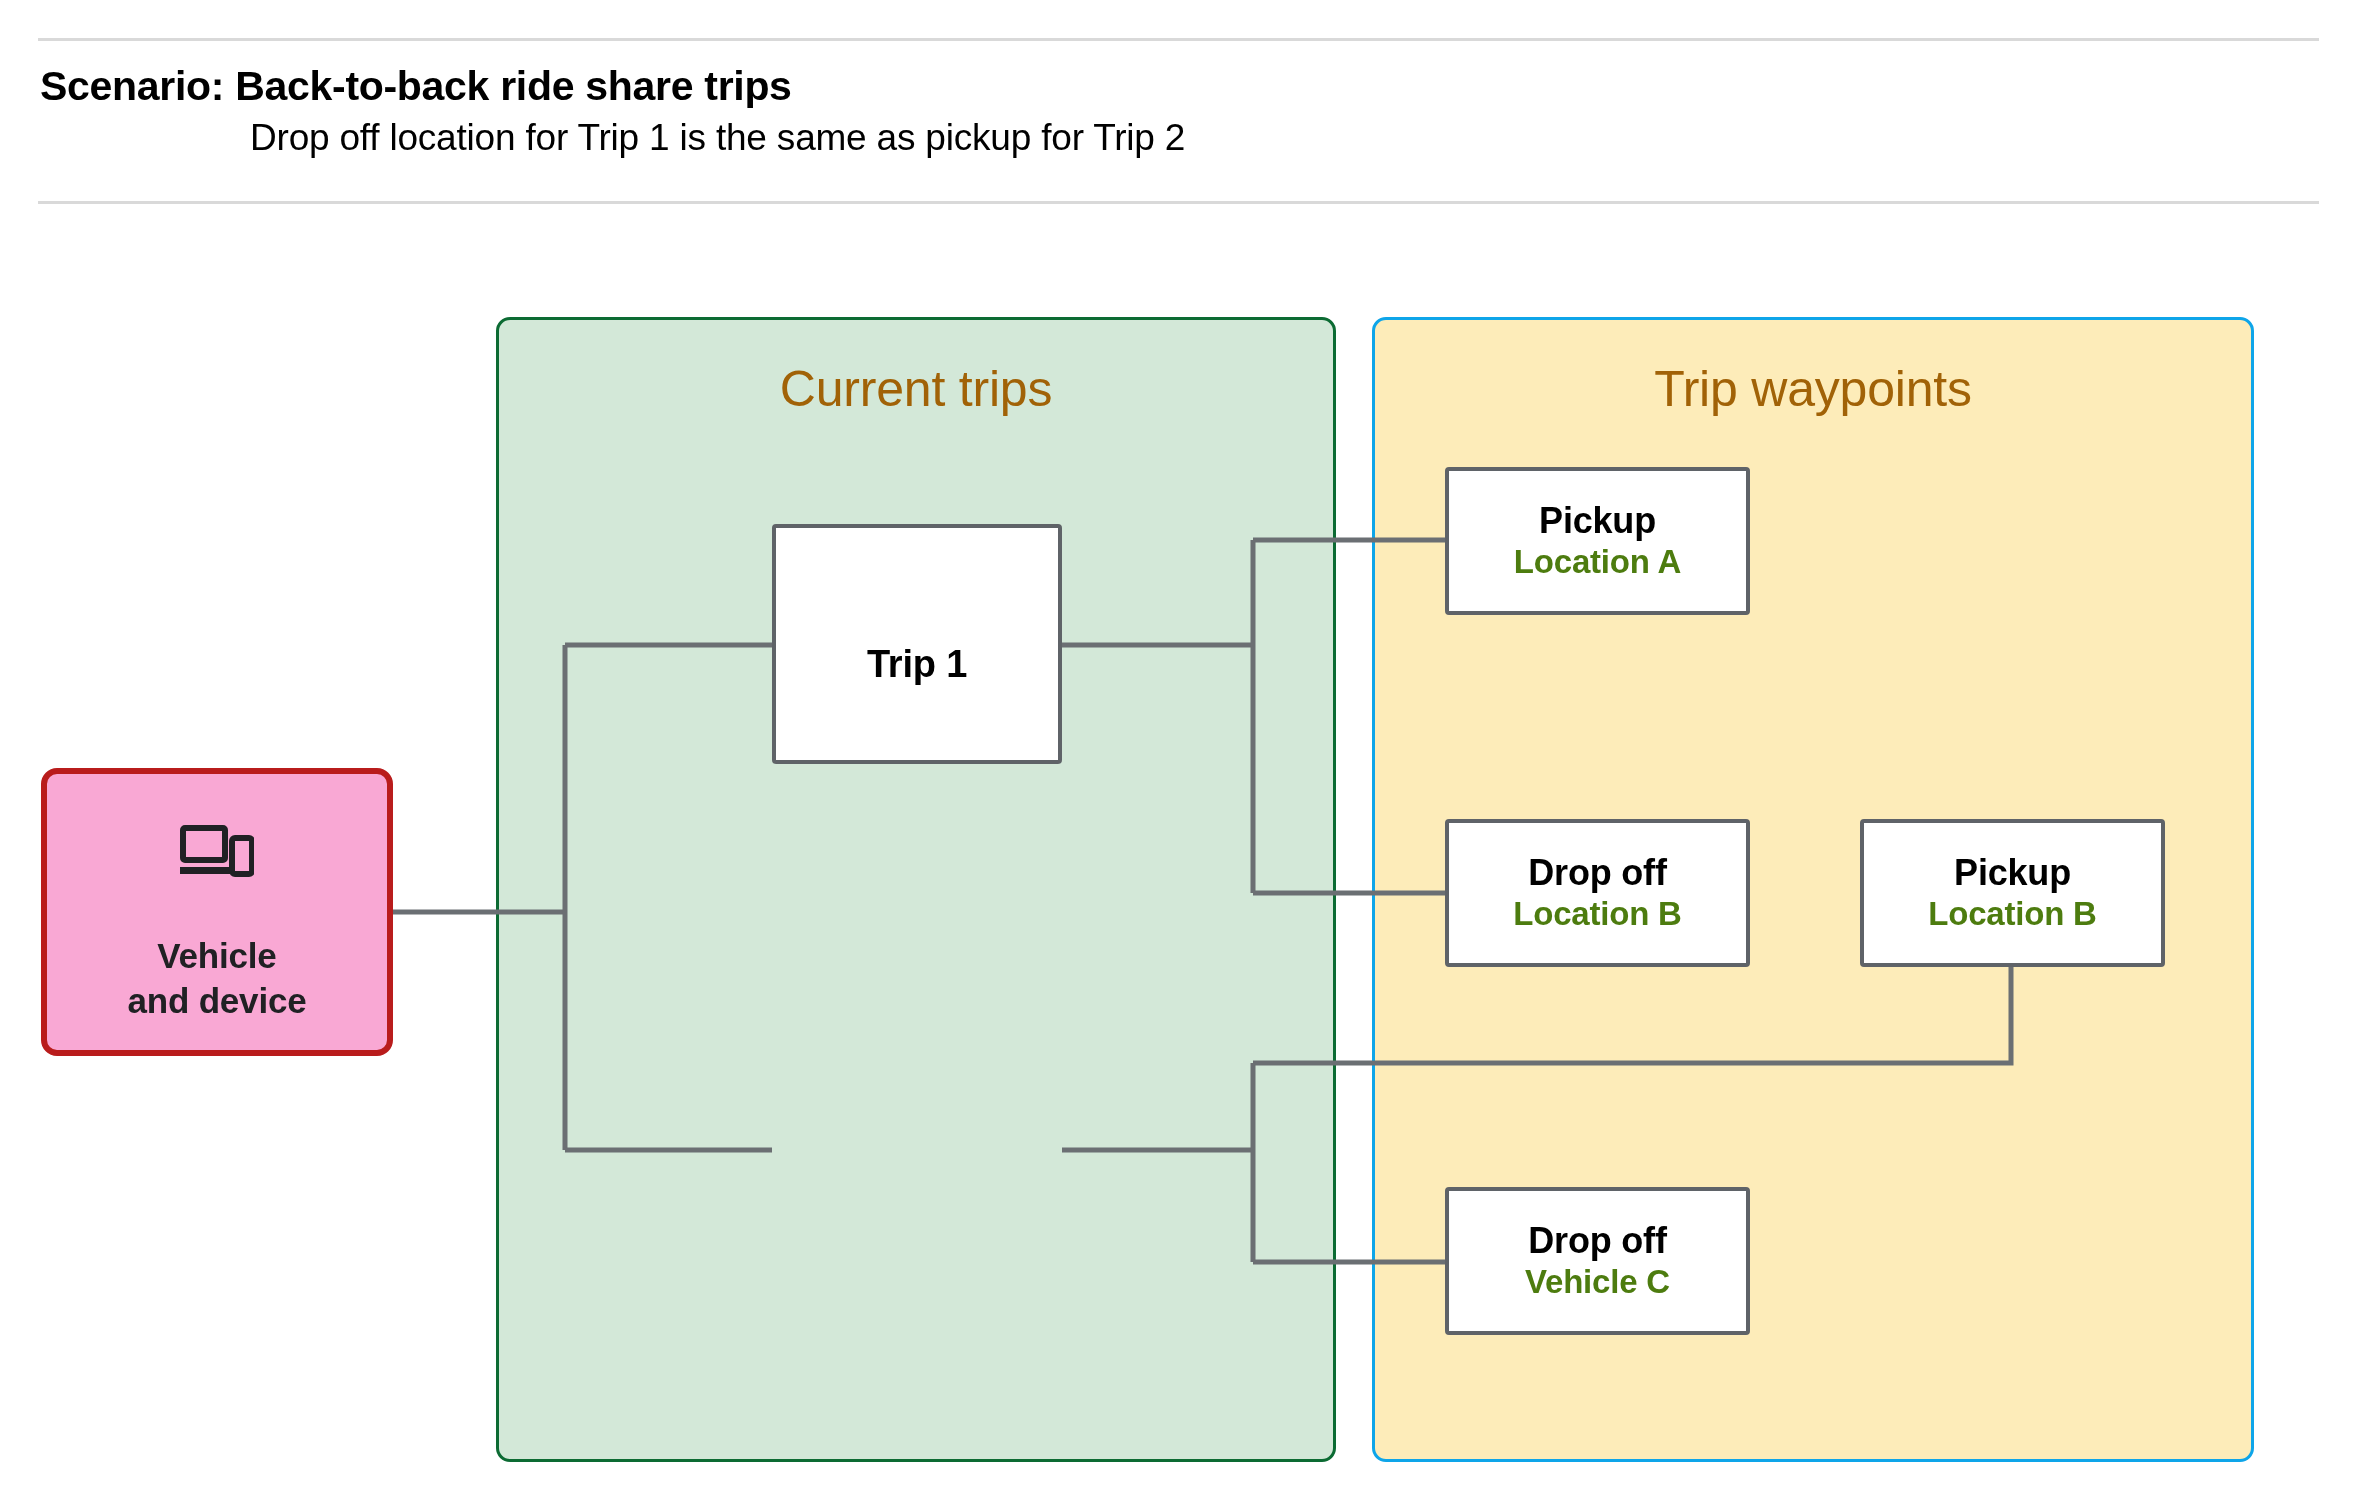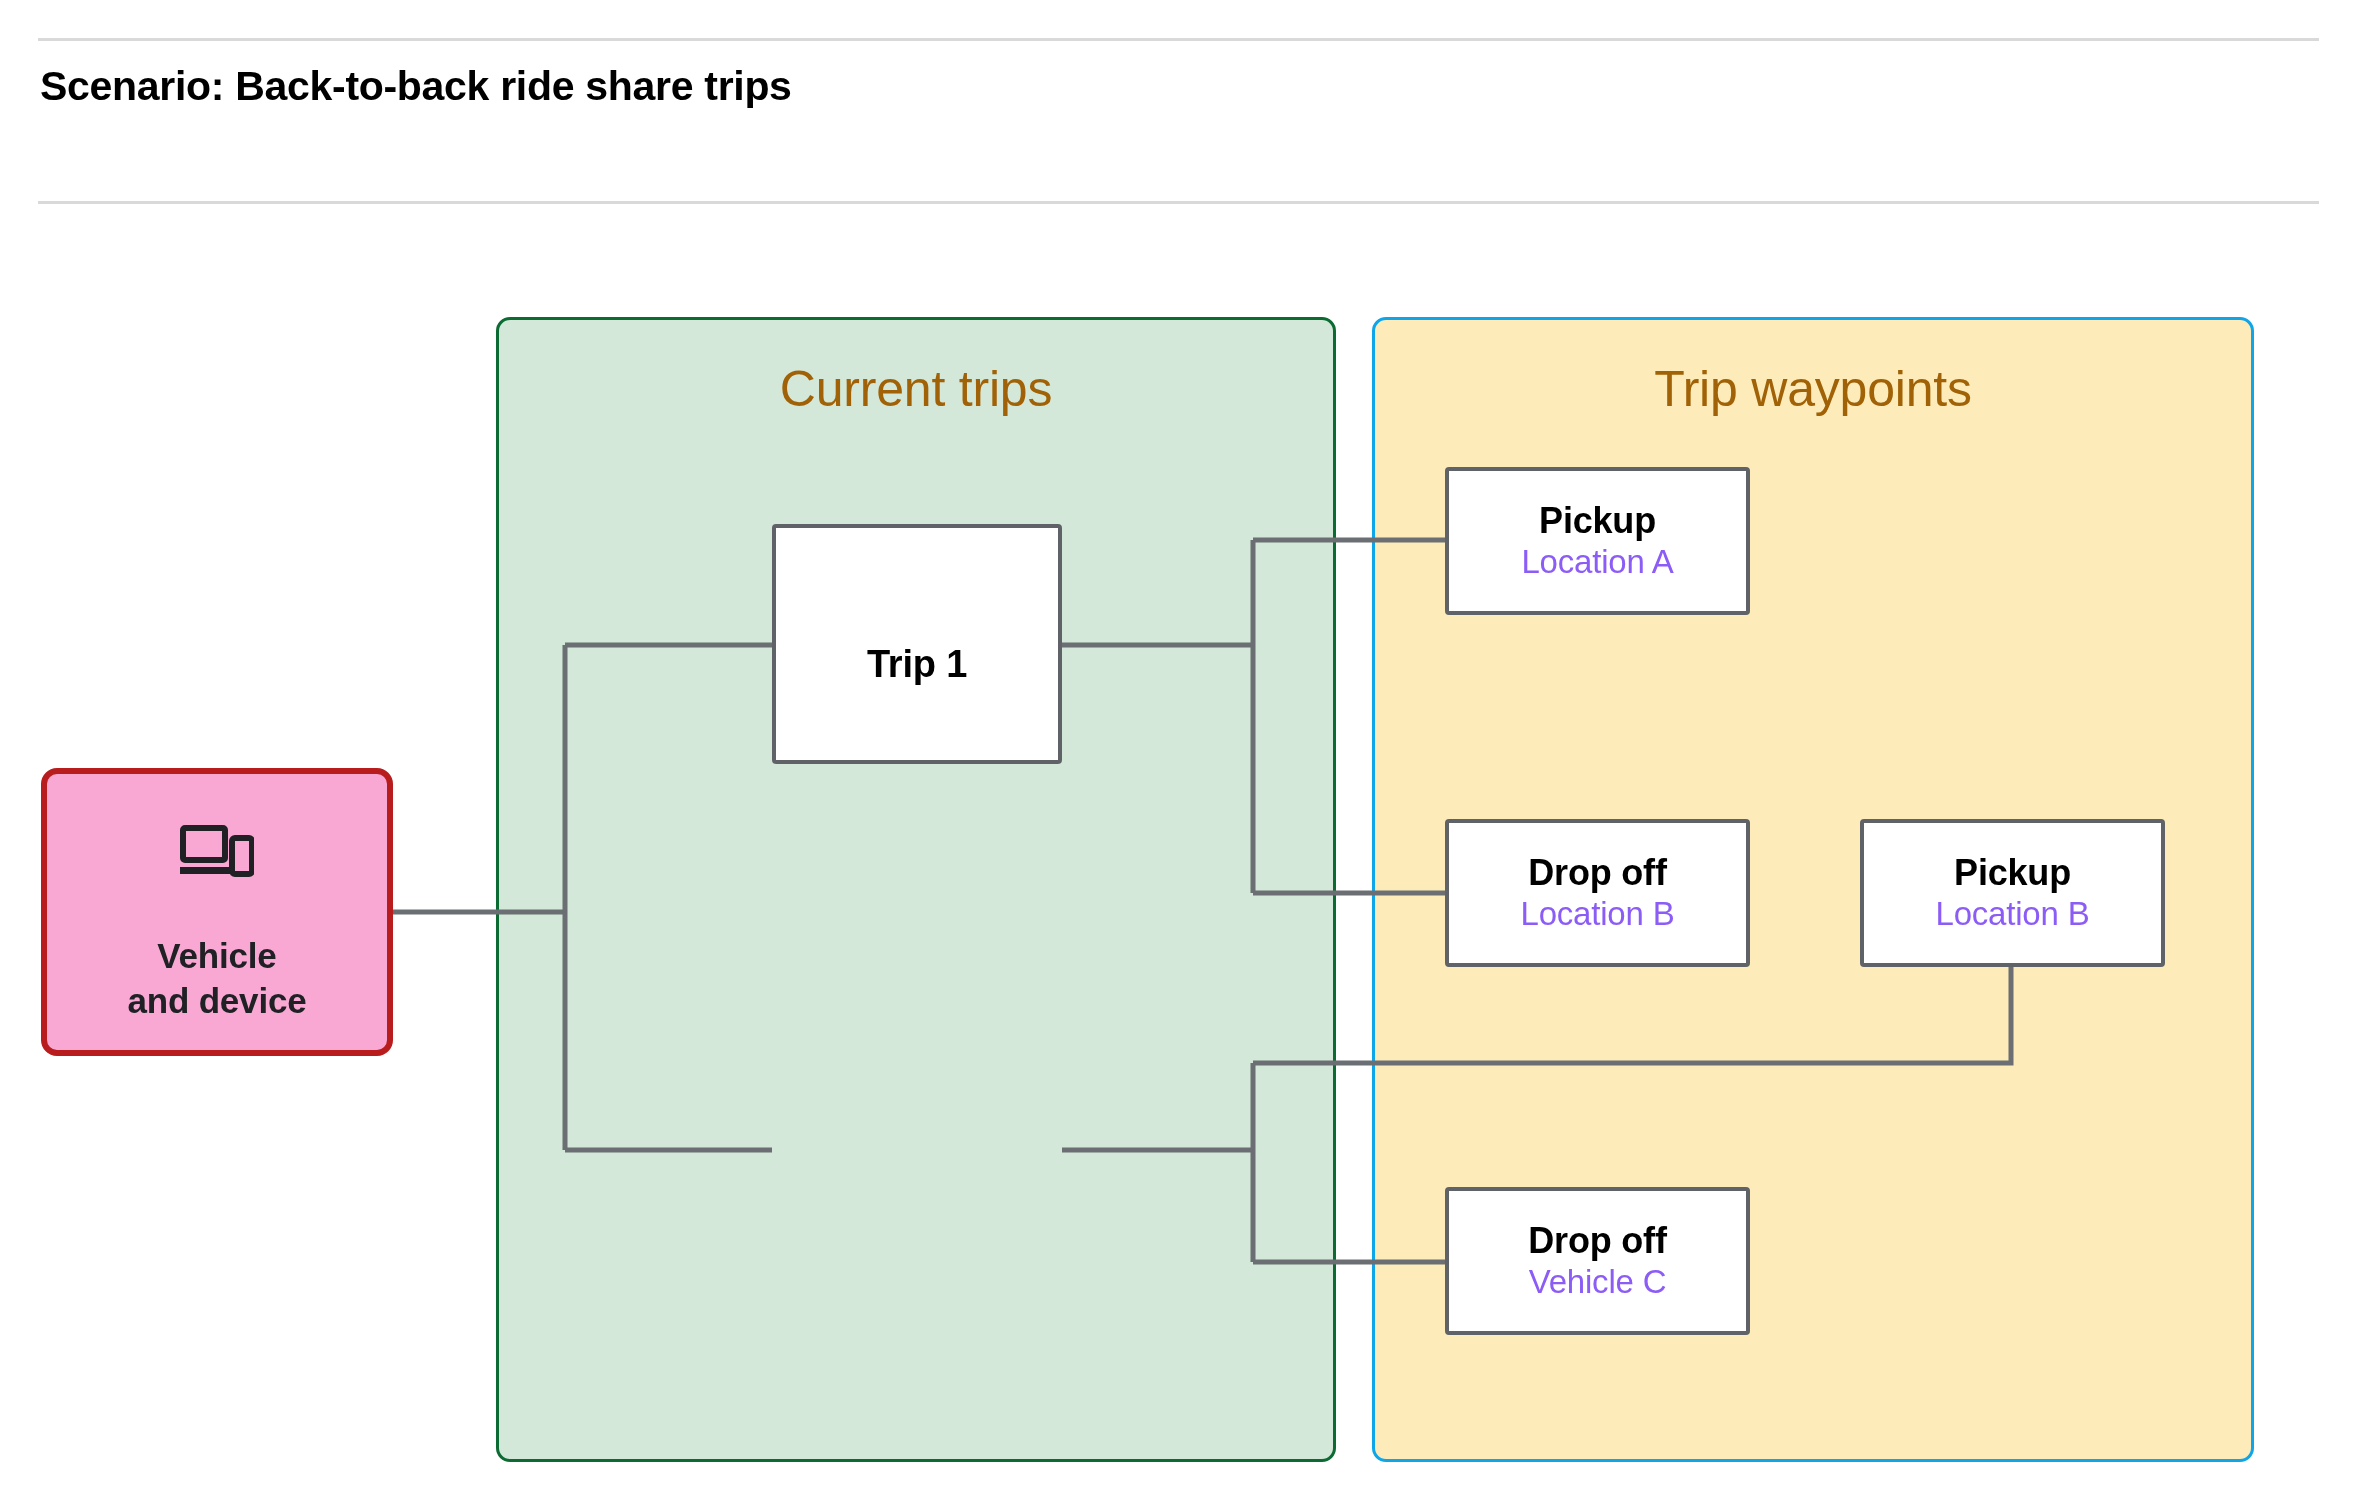--- a/index.html
+++ b/index.html
@@ -111,24 +111,24 @@
   }
   .node .title {
     font-size: 36px;
     font-weight: bold;
     letter-spacing: -0.2px;
     line-height: 1.18;
     color: #000;
   }
   .node .subtitle {
     font-size: 33px;
-    font-weight: normal;
+    font-weight: bold;
     letter-spacing: -0.2px;
     line-height: 1.18;
-    color: #8b5cf6;
+    color: #4d7c0f;
   }
   .node.trip .title {
     font-weight: 600;
     font-size: 38px;
     margin-top: 41px;
   }
 
   .node.trip1 { left: 772px; top: 524px; width: 290px; height: 240px; }
   .node.trip2 { left: 772px; top: 1030px; width: 290px; height: 240px; }
 
@@ -169,20 +169,21 @@
     white-space: pre-line;
   }
 </style>
 </head>
 <body>
 
 <div id="canvas">
 
   <div class="rule top"></div>
   <div class="scenario-title">Scenario: Back-to-back ride share trips</div>
+  <div class="scenario-subtitle">Drop off  location for Trip 1 is the same as pickup for Trip 2</div>
   <div class="rule bottom"></div>
 
   <div class="group trips">
     <div class="group-title">Current trips</div>
   </div>
 
   <div class="group waypoints">
     <div class="group-title">Trip waypoints</div>
   </div>
 

